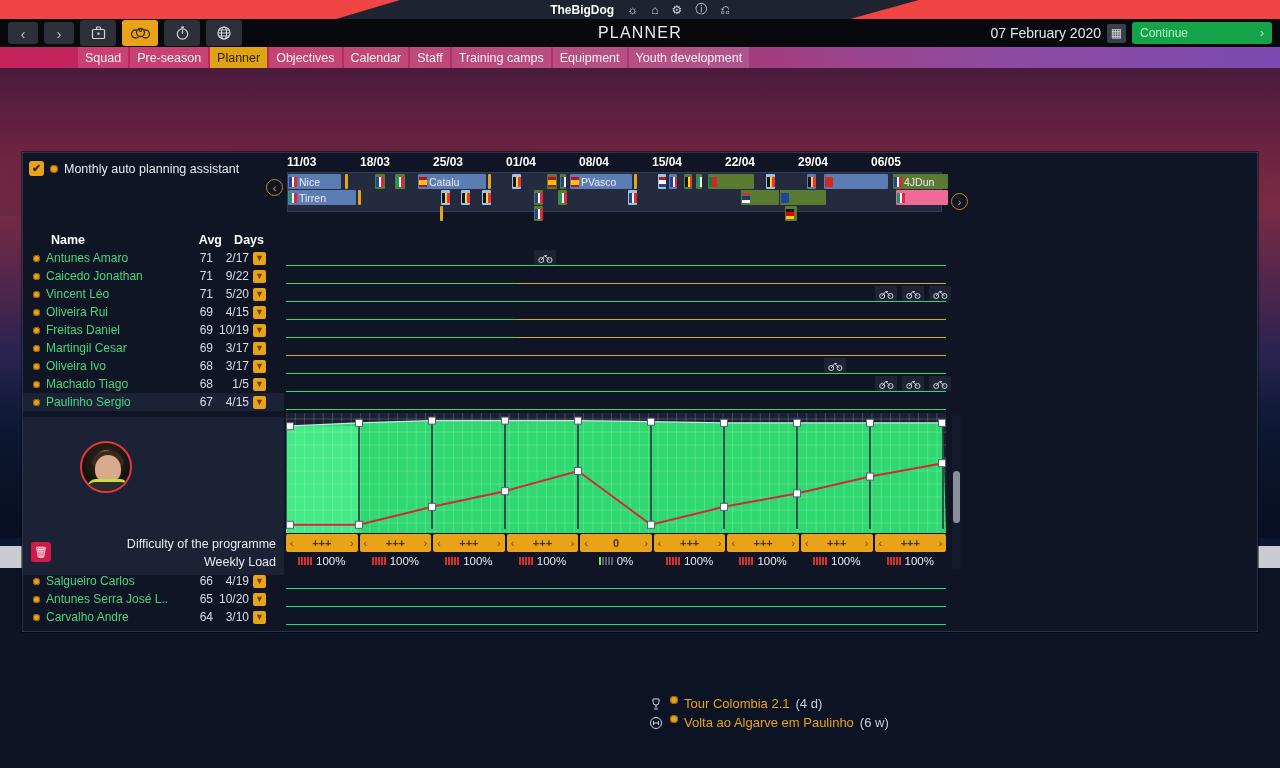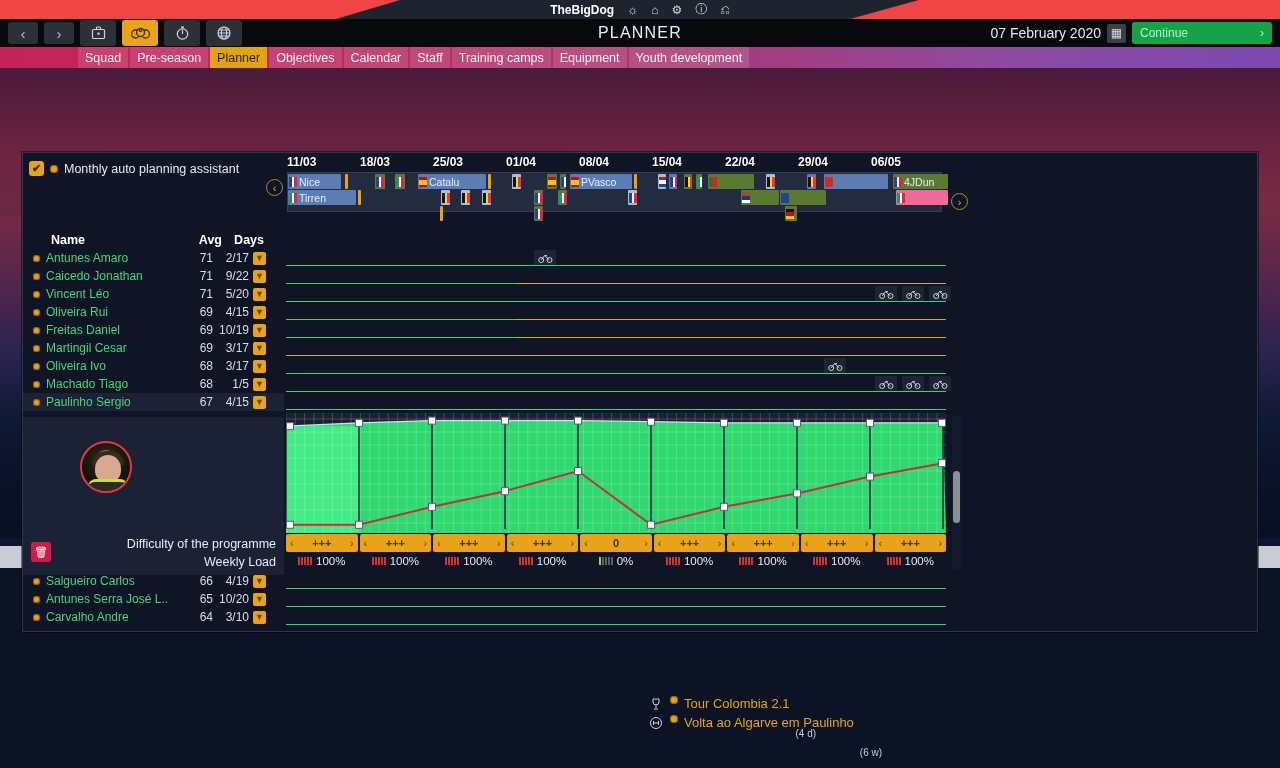--- a/index.html
+++ b/index.html
@@ -294,21 +294,21 @@
   .fin-value { position:absolute; color:#e8a319; font-size:13px; font-weight:bold; }
   .conf-bar { position:absolute; left:262px; top:41px; width:130px; height:11px; background:#7d8088; }
   .conf-bar .fill { position:absolute; left:0; top:0; height:11px; width:84px; background:#f6e7bd; }
   .conf-seg { position:absolute; left:262px; top:54px; width:130px; height:4px; display:flex; }
   .conf-seg i { display:block; height:4px; }
 
   .events { position:absolute; left:648px; top:696px; z-index:5; }
   .evrow { display:flex; align-items:flex-start; gap:6px; height:19px; }
   .ev-ico { width:16px; height:16px; color:#cfd5e0; display:flex; align-items:center; justify-content:center; }
   .ev-name { color:#e8a319; font-size:13px; }
-  .ev-dur { color:#c8cedb; font-size:10px;margin-top:32px; }
+  .ev-dur { color:#c8cedb; font-size:13px; }
 </style>
 </head>
 <body>
 
 <div id="app">
   <div class="bg-photo"></div>
   <div class="bg-hill"></div>
   <div class="bg-bottomphoto"></div>
   <div class="bg-strip2"></div>
   <div class="bg-strip"></div>

